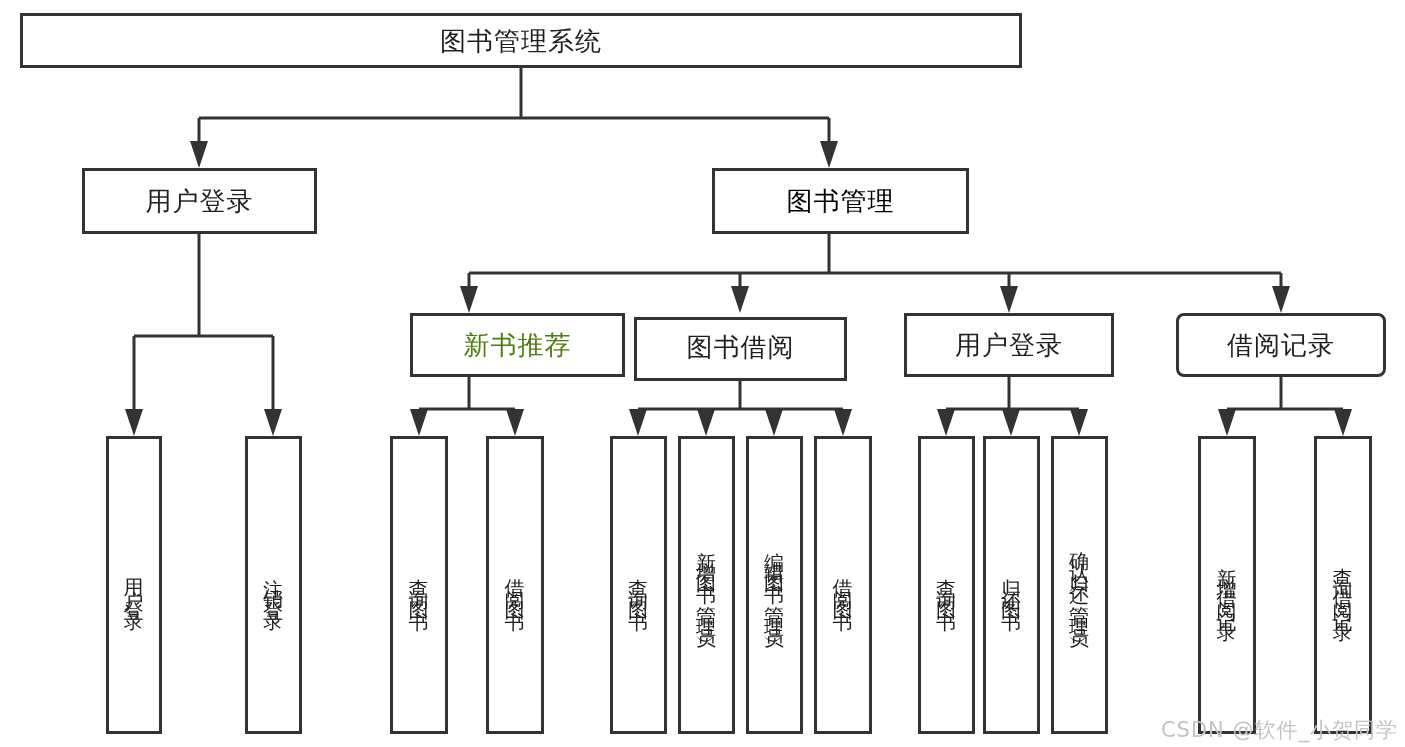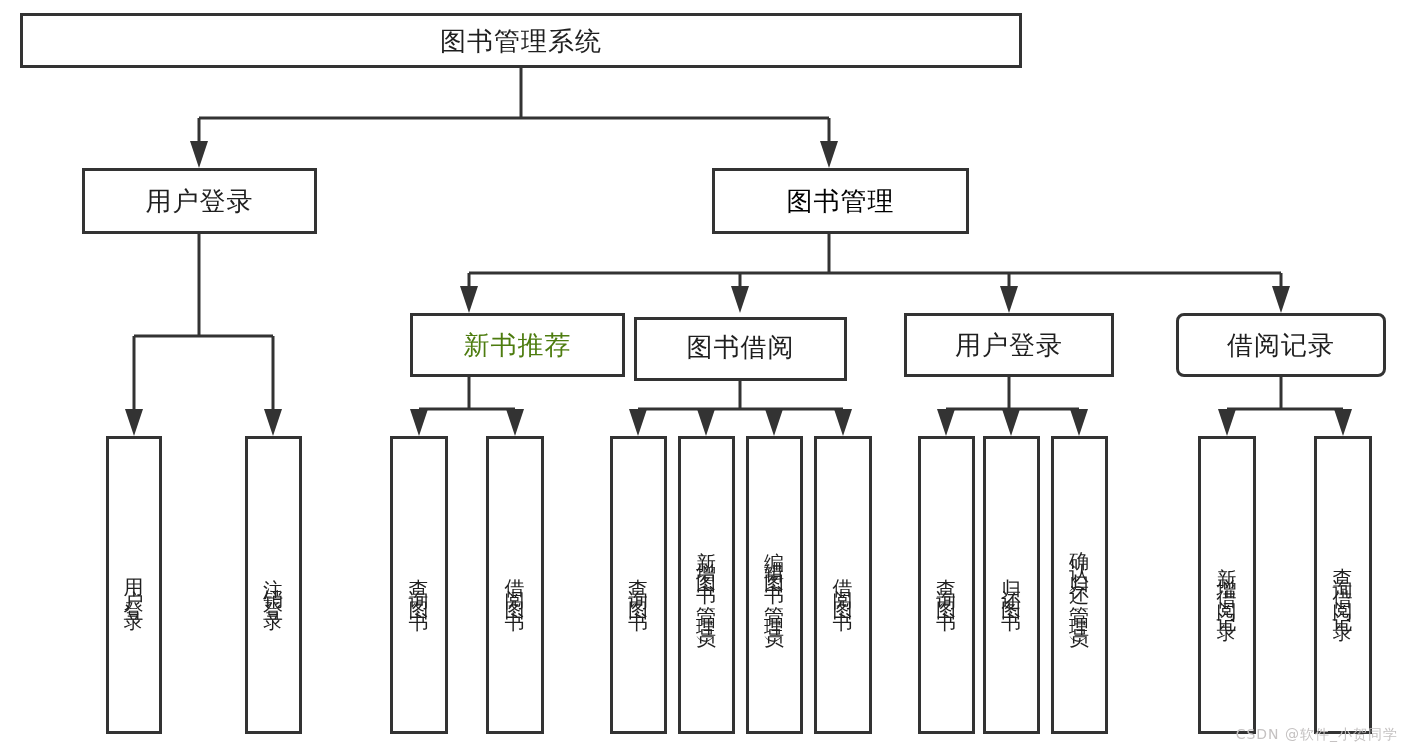--- a/index.html
+++ b/index.html
@@ -31,21 +31,21 @@
   .node.vertical{
     writing-mode:vertical-rl;
     text-orientation:mixed;
     letter-spacing:11px;
     font-size:20px;
   }
   .watermark{
     position:absolute;
     right:7px;
     bottom:3px;
-    font-size:14px;
+    font-size:21px;
     color:#c5c2c2;
     letter-spacing:1px;
     z-index:5;
     white-space:nowrap;
   }
 </style>
 </head>
 <body>
 
 <div id="canvas">

